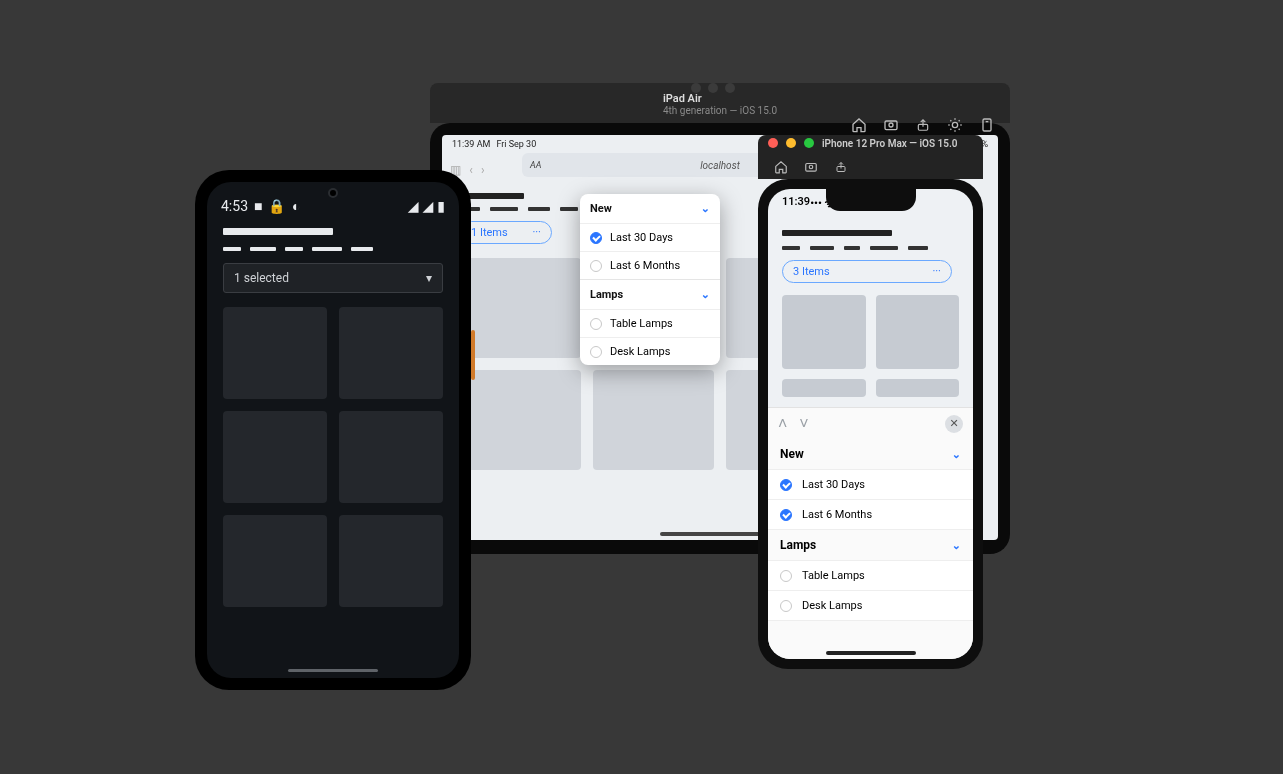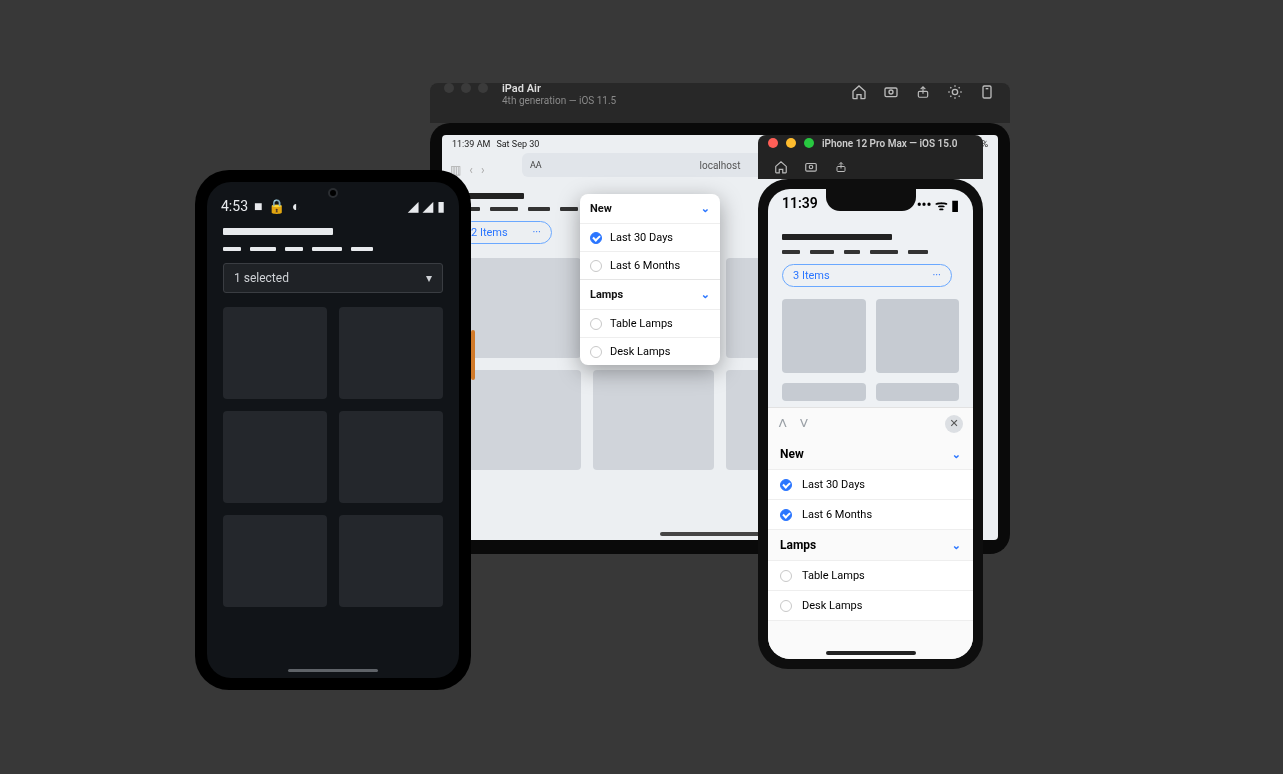--- a/index.html
+++ b/index.html
@@ -3,41 +3,41 @@
 <meta charset="utf-8">
 <style>
   * { box-sizing: border-box; margin: 0; padding: 0; font-family: -apple-system, BlinkMacSystemFont, "Segoe UI", Roboto, sans-serif; }
   body { background: #383838; width: 1283px; height: 774px; position: relative; overflow: hidden; }
   .stage { position: relative; width: 100%; height: 100%; }
 
   
   .ipad-window { position: absolute; left: 430px; top: 83px; width: 580px; }
   .ipad-titlebar {
     background: #282828; border-radius: 8px 8px 0 0; height: 40px;
-    display: flex; align-items: flex-start; padding: 0 14px; color: #bbb;
+    display: flex; align-items: center; padding: 0 14px; color: #bbb; flex-direction: column;
   }
   .traffic-lights { display: flex; gap: 7px; margin-right: 14px; }
   .tl { width: 10px; height: 10px; border-radius: 50%; background: #4b4b4b; }
   .tl.red{background:#3b3b3b;} .tl.yellow{background:#3b3b3b;} .tl.green{background:#3b3b3b;}
   .ipad-titlebar .titles { display:flex; flex-direction:column; line-height:1.1; }
   .ipad-titlebar .t1 { font-size: 11px; font-weight:600; color:#ddd;}
   .ipad-titlebar .t2 { font-size: 10px; color:#8a8a8a;}
   .ipad-titlebar .tb-icons { margin-left:auto; display:flex; gap:14px; }
   .tb-ico { width:18px; height:18px; display:flex; align-items:center; justify-content:center; color:#bbb; font-size:13px;}
 
   .ipad-device {
     background:#0a0a0a; border-radius: 20px; padding: 12px 12px 14px 12px;
   }
   .ipad-screen {
     background:#eceff2; border-radius: 4px; height: 405px; position:relative; overflow:hidden;
   }
   .ipad-status { display:flex; align-items:center; padding:4px 10px; font-size:9px; color:#222; gap:6px;}
   .ipad-url {
     margin: 0 80px; height:24px; background:#e1e5ea; border-radius:6px; display:flex; align-items:center;
-    justify-content:center; font-size:10px; color:#555; position:relative;
+    justify-content:center; font-size:10px; color:#555; position:relative;font-style:italic;
   }
   .ipad-url .aa{ position:absolute; left:8px; font-size:9px; color:#444; }
   .ipad-sidebar { position:absolute; left:8px; top:28px; display:flex; align-items:center; gap:8px; color:#aaa; font-size:12px;}
   .ipad-content { padding: 16px 18px 0 18px; }
   .ipad-h1 { display:flex; gap:3px; margin-bottom:8px;}
   .bar { height:6px; background:#222; border-radius:1px;}
   .ipad-tags { display:flex; gap:10px; margin-bottom:10px;}
   .tag { height:4px; background:#333; border-radius:1px;}
   .items-chip {
     display:flex; align-items:center; justify-content:space-between;
@@ -70,21 +70,21 @@
   }
   .iphone-titlebar .row1{ display:flex; align-items:center; gap:8px; width:100%;}
   .iphone-titlebar .tl.red{background:#ff5f57;} .iphone-titlebar .tl.yellow{background:#febc2e;} .iphone-titlebar .tl.green{background:#28c840;}
   .iphone-titlebar .t{ font-size:10px; font-weight:600;}
   .iphone-titlebar .row2{ display:flex; gap:12px; padding-left:4px;}
   .iphone-device{
     background:#0e0e0e; border-radius:30px; padding:10px; height:490px; position:relative;
   }
   .iphone-screen{ background:#eef1f4; border-radius:22px; height:100%; position:relative; overflow:hidden;}
   .notch{ position:absolute; top:0; left:50%; transform:translateX(-50%); width:90px; height:22px; background:#0e0e0e; border-radius:0 0 14px 14px;}
-  .iph-status{ display:flex; justify-content:space-between; padding:6px 14px; font-size:14px; font-weight:600;}
+  .iph-status{ display:flex; justify-content:flex-start; padding:6px 14px; font-size:11px; font-weight:600;}
   .iph-content{ padding: 14px 14px 0 14px;}
   .iph-grid{ margin-top:12px; display:grid; grid-template-columns:1fr 1fr; gap:10px;}
   .iph-tile{ background:#c6cbd2; height:74px; border-radius:4px;}
   .iph-tile.short{ height:18px;}
   .items-chip.wide{ width:170px;text-align:center;}
   .iph-sheet{
     position:absolute; bottom:0; left:0; right:0; background:#fafafa; border-top:1px solid #e2e2e2;
     height:252px; display:flex; flex-direction:column;
   }
   .sheet-top{ display:flex; align-items:center; justify-content:space-between; padding:6px 10px;}
@@ -128,21 +128,21 @@
 
   <div class="ipad-window">
     <div class="ipad-titlebar">
       <div class="traffic-lights">
         <span class="tl red"></span>
         <span class="tl yellow"></span>
         <span class="tl green"></span>
       </div>
       <div class="titles">
         <span class="t1">iPad Air</span>
-        <span class="t2">4th generation — iOS 11.5</span>
+        <span class="t2">4th generation — iOS 15.0</span>
       </div>
       <div class="tb-icons">
         <span class="tb-ico">
             <svg width="16" height="16" viewBox="0 0 24 24" fill="none" stroke="currentColor" stroke-width="2">
               <path d="M3 11l9-8 9 8v10a1 1 0 01-1 1h-5v-6H9v6H4a1 1 0 01-1-1z"></path>
             </svg>
           </span>
         <span class="tb-ico">
             <svg width="16" height="16" viewBox="0 0 24 24" fill="none" stroke="currentColor" stroke-width="2">
               <rect x="3" y="6" width="18" height="13" rx="2"></rect>
@@ -167,21 +167,21 @@
               <path d="M10 7h4"></path>
             </svg>
           </span>
       </div>
     </div>
 
     <div class="ipad-device">
       <div class="ipad-screen">
         <div class="ipad-status">
           <span>11:39 AM</span>
-          <span>Sat Sep 30</span>
+          <span>Fri Sep 30</span>
           <span style="margin-left:auto">•••  100%</span>
         </div>
         <div class="ipad-sidebar">
           <span>▥</span>
           <span>‹</span>
           <span>›</span>
         </div>
         <div class="ipad-url">
           <span class="aa">AA</span>
           <span>localhost</span>
@@ -192,21 +192,21 @@
             <span class="bar" style="width:64px"></span>
           </div>
           <div class="ipad-tags">
             <span class="tag" style="width:20px"></span>
               <span class="tag" style="width:28px"></span>
             <span class="tag" style="width:22px"></span>
               <span class="tag" style="width:18px"></span>
             <span class="tag" style="width:26px"></span>
           </div>
           <div class="items-chip">
-            <span>2 Items</span>
+            <span>1 Items</span>
             <span>···</span>
           </div>
           <div class="ipad-grid">
             <div class="ipad-tile"></div>
             <div class="ipad-tile"></div>
             <div class="ipad-tile"></div>
             <div class="ipad-tile"></div>
             <div class="ipad-tile"></div>
             <div class="ipad-tile"></div>
             <div class="ipad-tile"></div>

